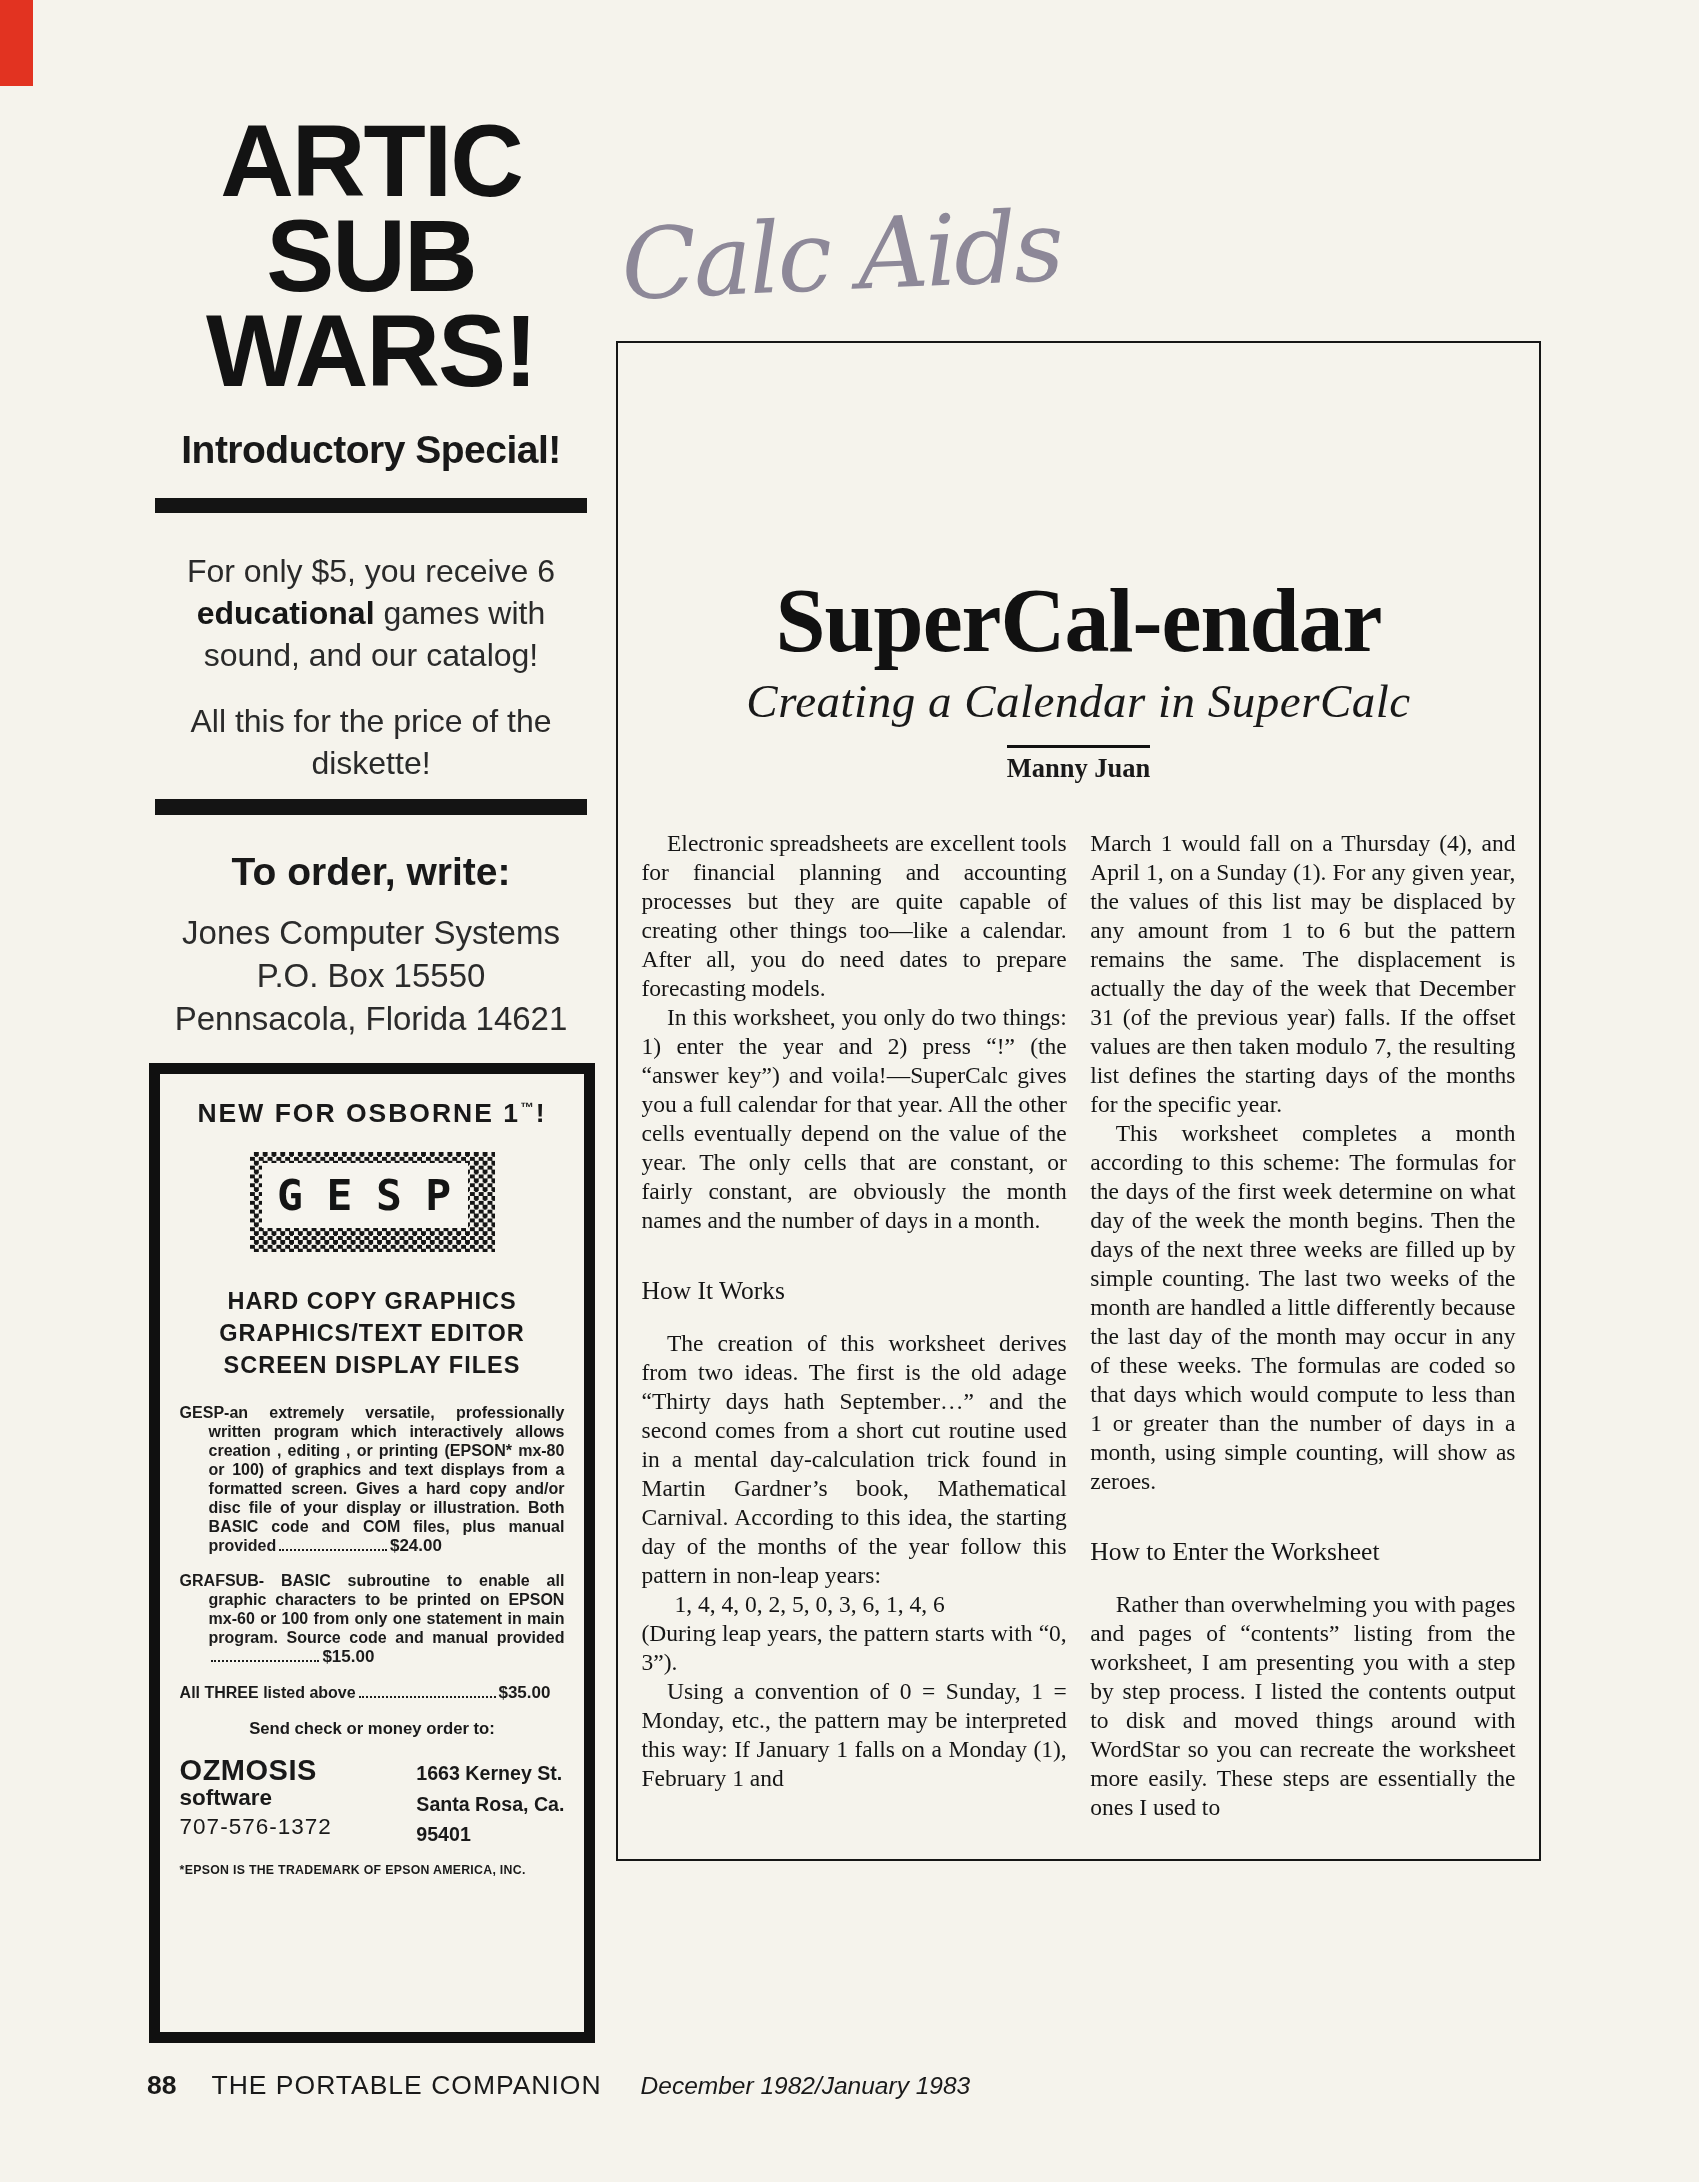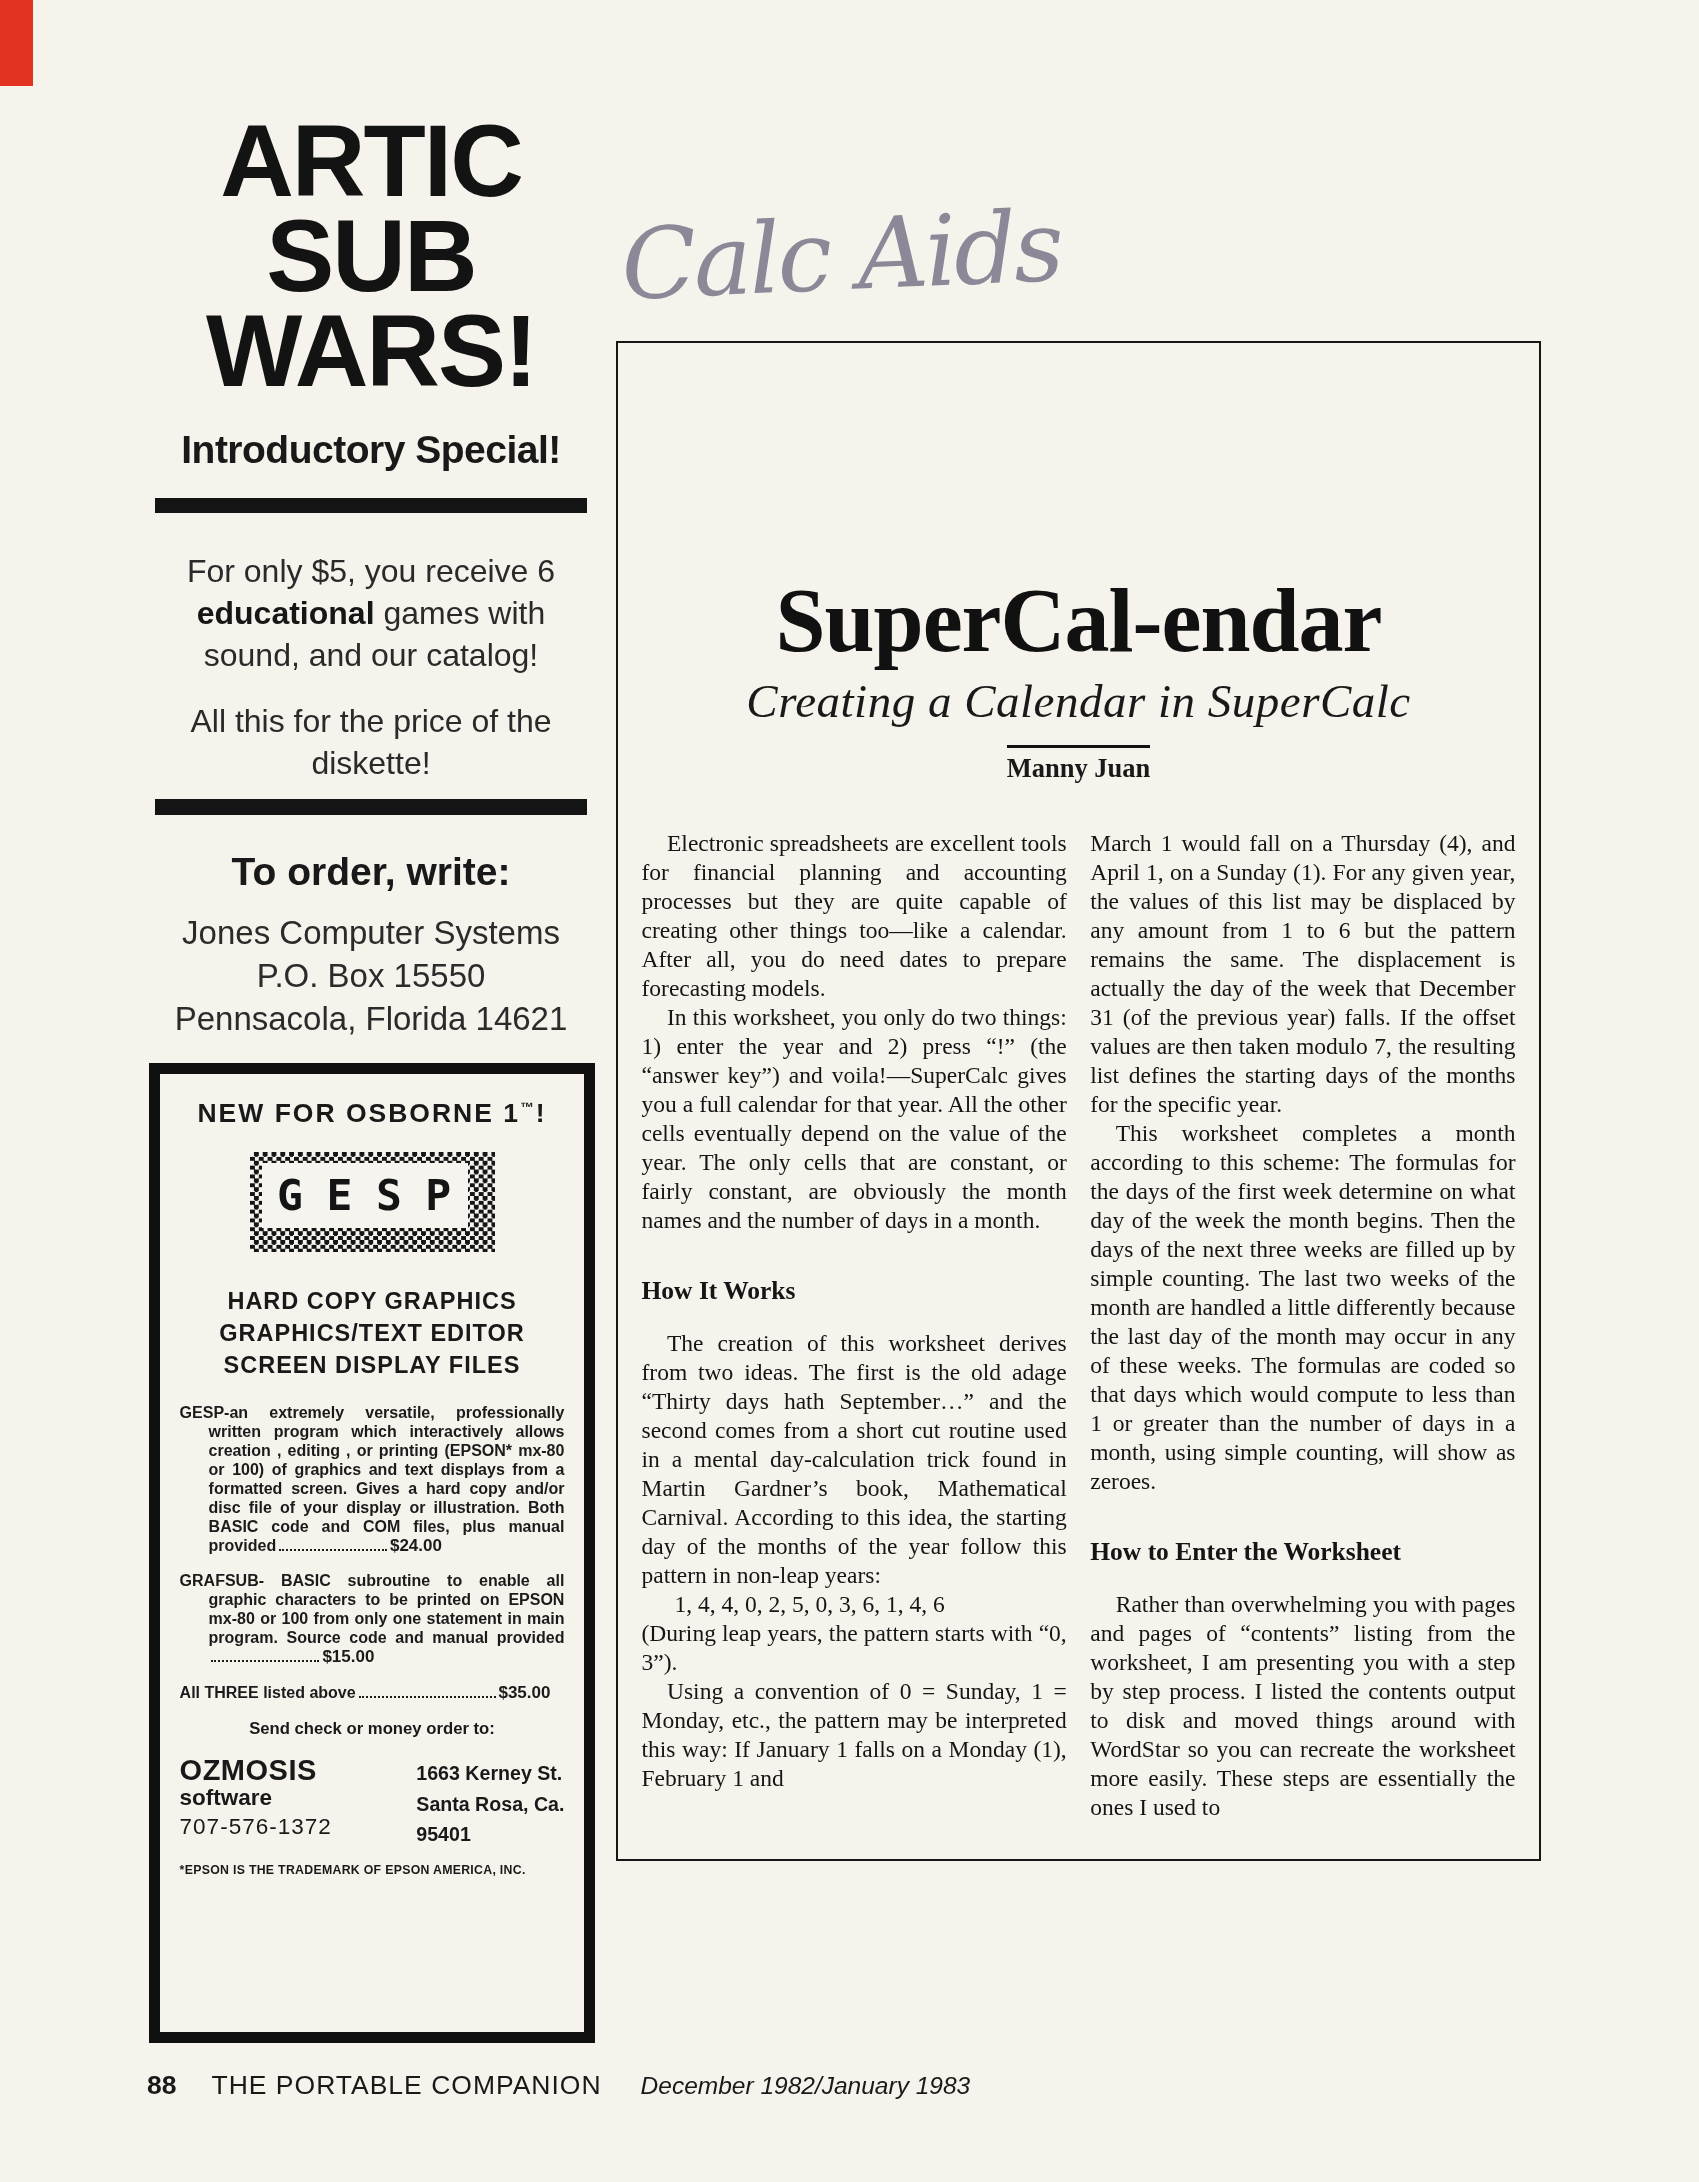--- a/index.html
+++ b/index.html
@@ -77,21 +77,21 @@
     font-family:"Liberation Serif", serif;
   }
   .article-title { margin:233px 0 0; text-align:center; font-size:90px; line-height:1; font-weight:bold; letter-spacing:-1px; color:#111; }
   .article-subtitle { margin-top:7.8px; text-align:center; font-style:italic; font-size:47px; letter-spacing:0.5px; }
   .article-byline { display:table; margin:17.6px auto 0; font-weight:bold; font-size:26.5px; border-top:3.9px solid #111; padding-top:4.9px; }
   .cols { display:flex; gap:23.5px; margin-top:45px; }
   .col { flex:1; font-size:23.5px; line-height:29px; text-align:justify; color:#151515; }
   .col p { margin:0; text-indent:25.5px; }
   .col p.noindent { text-indent:0; }
   .col .pattern { text-indent:33px; text-align:left; }
-  .col h3 { font-size:25.5px; font-weight:bold; margin:41px 0 23.5px; }
+  .col h3 { font-size:25.5px; font-weight:normal; margin:41px 0 23.5px; }
 
   
   .page-footer { position:absolute; left:147px; top:2070px; white-space:nowrap; }
   .pageno { font-weight:bold; font-size:26.5px; margin-right:35px; }
   .mag { font-size:26.5px; letter-spacing:1px; margin-right:39px; }
   .issue { font-style:italic; font-size:24.5px; }
 </style>
 </head>
 <body>
 
@@ -121,21 +121,21 @@
     <div class="gesp-logo">
       <div class="gesp-logo-inner">GESP</div>
     </div>
     <div class="gesp-features">
       <div class="gesp-feature">HARD COPY GRAPHICS</div>
       <div class="gesp-feature">GRAPHICS/TEXT EDITOR</div>
       <div class="gesp-feature">SCREEN DISPLAY FILES</div>
     </div>
     <div class="gesp-items">
       <p class="ad-item"><span>GESP-an extremely versatile, professionally written program which interactively allows creation , editing , or printing (EPSON* mx-80 or 100) of graphics and text displays from a formatted screen. Gives a hard copy and/or disc file of your display or illustration. Both BASIC code and COM files, plus manual provided</span><span class="dotlead"></span><span class="price">$24.00</span></p>
-      <p class="ad-item"><span>GRAFSUB- BASIC subroutine to enable all graphic characters to be printed on EPSON mx-80 or 100 from only one statement in main program. Source code and manual provided</span><span class="dotlead"></span><span class="price">$15.00</span></p>
+      <p class="ad-item"><span>GRAFSUB- BASIC subroutine to enable all graphic characters to be printed on EPSON mx-60 or 100 from only one statement in main program. Source code and manual provided</span><span class="dotlead"></span><span class="price">$15.00</span></p>
       <p class="ad-item allthree"><span>All THREE listed above</span><span class="dotlead"></span><span class="price">$35.00</span></p>
     </div>
     <div class="send-line">Send check or money order to:</div>
     <div class="company-row">
       <div>
         <div class="co-name">OZMOSIS</div>
         <div class="co-sub">software</div>
         <div class="co-phone">707-576-1372</div>
       </div>
       <div>

